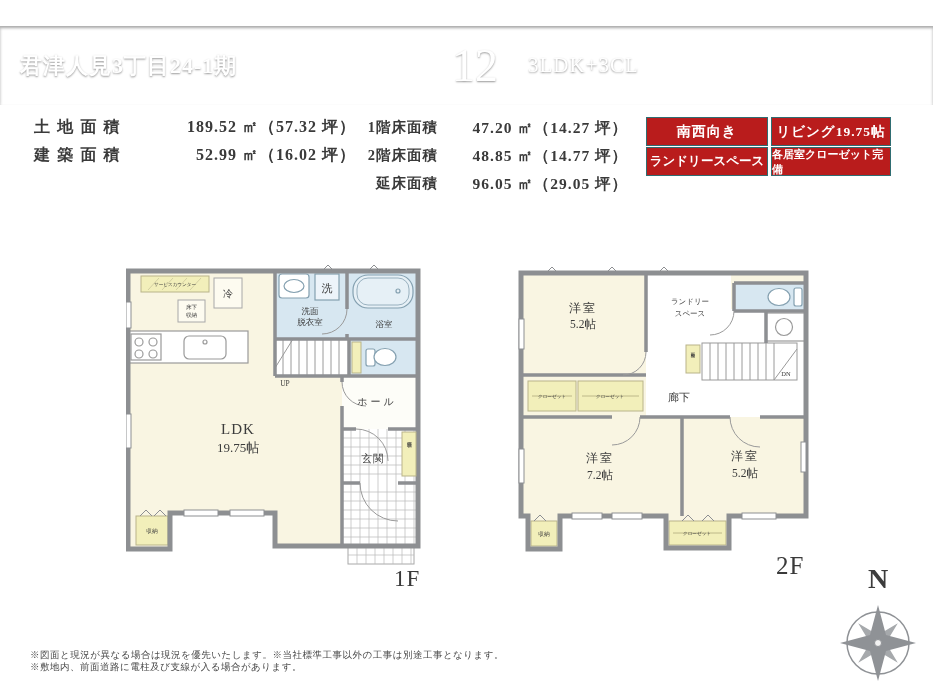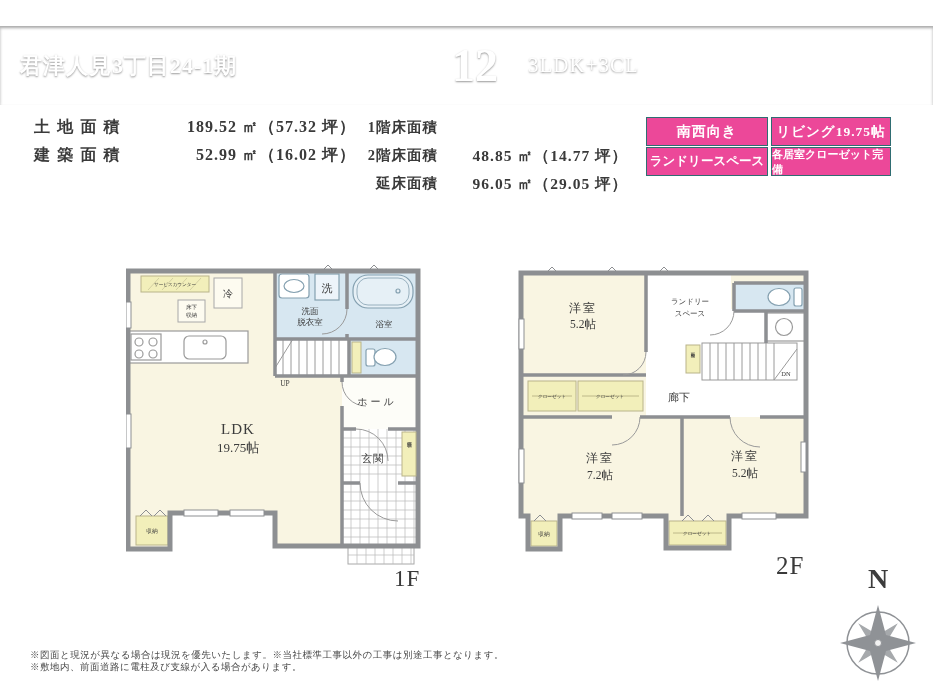--- a/index.html
+++ b/index.html
@@ -13,32 +13,32 @@
   .header{
     position:absolute;left:0;top:26px;width:933px;height:79px;
     background:linear-gradient(95deg,#0b3238 0%,#14464c 7%,#35747- 0%,#377678 22%,#3f8183 31%,#2c6b6f 45%,#1d585e 60%,#145256 74%,#0f4347 87%,#0a3137 100%);
     box-shadow:inset 0 -2px 3px rgba(255,255,255,.25), inset 0 2px 3px rgba(0,0,0,.35);
     color:#fff;
   }
   .header-left{position:absolute;left:20px;top:0;height:79px;display:flex;align-items:center;}
   .project-title{font-size:22px;font-weight:bold;letter-spacing:1px;text-shadow:0 1px 2px rgba(0,0,0,.4);}
   .project-note{font-size:11px;margin-left:6px;margin-top:6px;}
   .header-center{position:absolute;left:452px;top:0;height:79px;display:flex;align-items:center;color:#fff;}
-  .unit-number{font-size:46px;font-weight:bold;line-height:1;text-shadow:0 1px 2px rgba(0,0,0,.4);}
+  .unit-number{font-size:46px;font-weight:normal;line-height:1;text-shadow:0 1px 2px rgba(0,0,0,.4);}
   .unit-label{font-size:14px;margin-top:22px;margin-left:2px;}
   .floor-plan-type{font-size:21px;letter-spacing:1px;text-shadow:0 1px 2px rgba(0,0,0,.4);}
   
   .area-row{position:absolute;height:22px;font-size:16px;color:#3a3a3a;display:flex;align-items:flex-start;}
   .area-label{letter-spacing:.45em;font-weight:bold;width:104px;}
   .area-value{font-weight:bold;width:218px;text-align:right;letter-spacing:1px;}
   .area-label-r{font-weight:bold;font-size:14.5px;width:86px;text-align:right;letter-spacing:1px;}
   .area-value-r{font-weight:bold;width:190px;text-align:right;letter-spacing:1px;font-size:15.5px;}
   
   .badge{
-    position:absolute;background:#ec4899;border:1px solid #2f6d72;color:#fff;
+    position:absolute;background:#b91c1c;border:1px solid #2f6d72;color:#fff;
     display:flex;align-items:center;justify-content:center;
     font-weight:bold;letter-spacing:1px;
   }
   
   svg text{font-family:"Liberation Serif","DejaVu Serif",serif;fill:#3c3c3c;}
   .floor-tag{position:absolute;font-size:23px;letter-spacing:1px;color:#3a3a3a;}
   
   .footnotes{position:absolute;left:30px;top:649px;font-size:9.5px;line-height:12px;color:#474747;letter-spacing:.5px;}
 </style>
 </head>
@@ -59,20 +59,21 @@
 <div class="area-row" style="left:34px;top:117px;">
   <span class="area-label">土地面積</span>
   <span class="area-value">189.52 ㎡（57.32 坪）</span>
 </div>
 <div class="area-row" style="left:34px;top:145px;">
   <span class="area-label">建築面積</span>
   <span class="area-value">52.99 ㎡（16.02 坪）</span>
 </div>
 <div class="area-row" style="left:352px;top:118px;">
   <span class="area-label-r">1階床面積</span>
+  <span class="area-value-r">47.20 ㎡（14.27 坪）</span>
 </div>
 <div class="area-row" style="left:352px;top:146px;">
   <span class="area-label-r">2階床面積</span>
   <span class="area-value-r">48.85 ㎡（14.77 坪）</span>
 </div>
 <div class="area-row" style="left:352px;top:174px;">
   <span class="area-label-r">延床面積</span>
   <span class="area-value-r">96.05 ㎡（29.05 坪）</span>
 </div>
 

